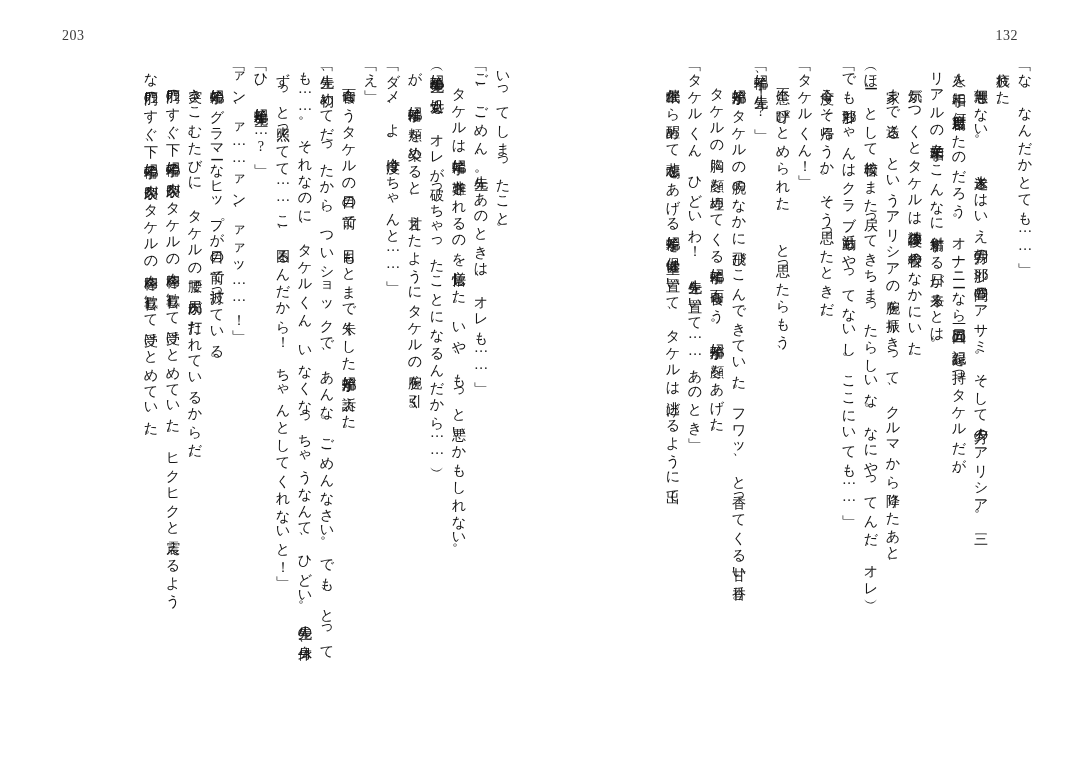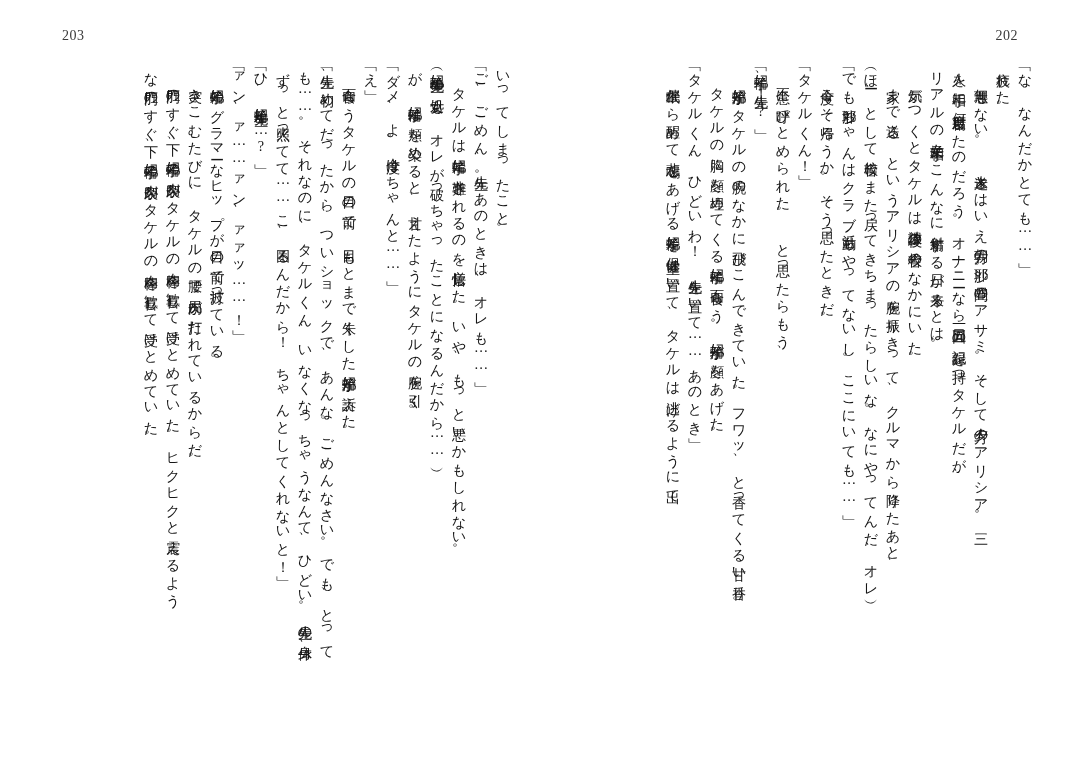--- a/index.html
+++ b/index.html
@@ -64,21 +64,21 @@
     font-family: "Liberation Serif", "DejaVu Serif", serif;
     color: #161616;
   }
 </style>
 </head>
 <body>
 
 <div class="spread">
 
   <div class="page-number left">203</div>
-  <div class="page-number right">202</div>
+  <div class="page-number right">132</div>
 
   <div class="text-region right-page" id="right-page">
       <div class="vline">「な、なんだかとても……」</div>
       <div class="vline">疲れた。</div>
       <div class="vline">　無理もない。　未遂とはいえ朝方の沙耶。昼間のアサミ。そして夕方のアリシア。三</div>
       <div class="vline">人を相手に何度射精したのだろう。オナニーなら一日五回の記録を持つタケルだが、</div>
       <div class="vline">リアルの女子相手にこんなに射精する日が来るとは。</div>
       <div class="vline">　気がつくとタケルは放課後の校舎のなかにいた。</div>
       <div class="vline">　家まで送る、というアリシアの腕を振りきって、クルマから降りたあと、</div>
       <div class="vline">（ほー、として校舎にまた戻ってきちまったらしいな。なにやってんだ、オレ）</div>

